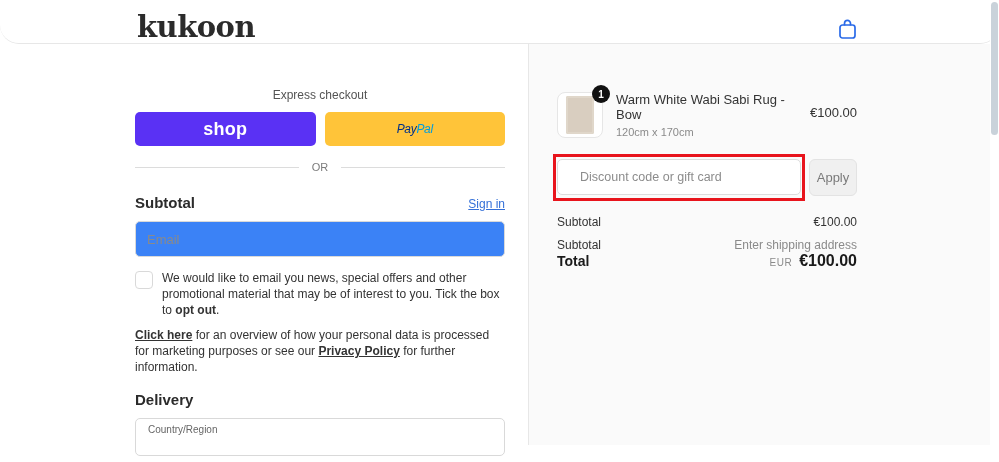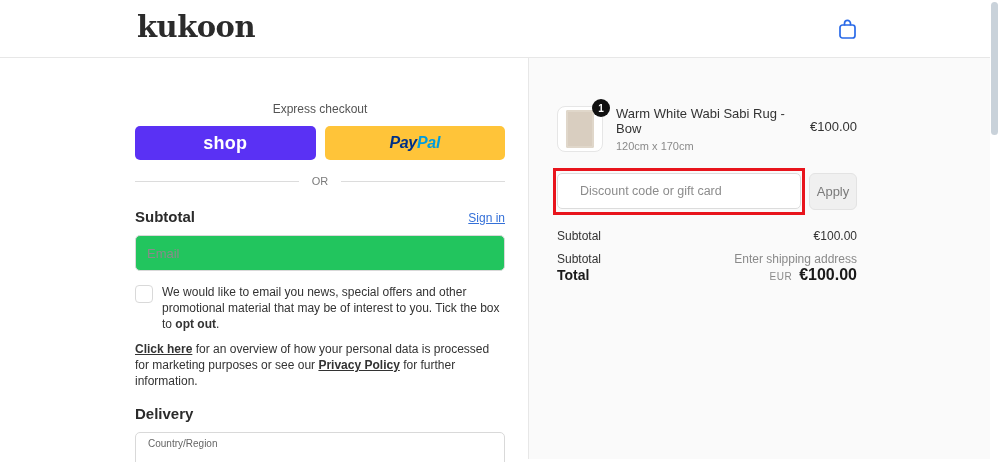--- a/index.html
+++ b/index.html
@@ -6,22 +6,22 @@
   html,body { width:999px; height:462px; }
   body {
     font-family:"Liberation Sans", sans-serif;
     color:#333;
     background:#fff;
     position:relative;
     overflow:hidden;
   }
   
   .header {
-    height:58px; background:#fff; border-bottom:1px solid #e7e7e7;
-    position:relative; z-index:2;
+    height:44px; background:#fff; border-bottom:1px solid #e7e7e7;
+    position:relative; z-index:2;border-radius:19px;
   }
   .logo {
     position:absolute; left:137px; top:10px;
     font-family:"DejaVu Serif", serif;
     font-size:29px; font-weight:700; color:#2b2b2b; letter-spacing:-0.5px;
   }
   .cart-btn {
     position:absolute; left:834px; top:18px; width:26px; height:26px;
     background:none; border:none; cursor:pointer; padding:0;
   }
@@ -37,21 +37,21 @@
     font-size:12px; color:#545454;
   }
   .express-buttons { display:flex; gap:9px; margin-top:10px; }
   .pay-btn {
     flex:1; height:34px; border:none; border-radius:5px; cursor:pointer;
     display:flex; align-items:center; justify-content:center;
   }
   .shop-btn { background:#5a31f4; }
   .shop-word { color:#fff; font-size:18px; font-weight:700; letter-spacing:0.2px; }
   .paypal-btn { background:#ffc439; }
-  .pp-word { font-style:italic; font-weight:700; font-size:16px; letter-spacing:-0.3px;text-align:right; }
+  .pp-word { font-style:italic; font-weight:400; font-size:12px; letter-spacing:-0.3px;text-align:right; }
   .pp-pay { color:#003087; }
   .pp-pal { color:#009cde; }
 
   .or-divider {
     display:flex; align-items:center; gap:13px; margin-top:15px;
     color:#7b7b7b; font-size:11px;
   }
   .or-divider:before, .or-divider:after {
     content:""; flex:1; height:1px; background:#dcdcdc;
   }
@@ -60,21 +60,21 @@
   .section-head-row {
     display:flex; align-items:baseline; justify-content:space-between;
     margin-top:21px;
   }
   h2.section-title { font-size:15px; font-weight:700; color:#2b2b2b; }
   .signin-link {
     font-size:12px; color:#3470d8; text-decoration:underline; cursor:pointer;
   }
   .text-input {
     width:100%; height:36px; margin-top:10px;
-    border:1px solid #d9d9d9; border-radius:5px; background:#22c55e;
+    border:1px solid #d9d9d9; border-radius:5px; background:#3b82f6;
     padding:0 11px; font-size:13px; color:#333;
     font-family:"Liberation Sans", sans-serif;
   }
   .text-input::placeholder { color:#8a8a8a; }
 
   .optout-row { display:flex; gap:9px; margin-top:13px; }
   .checkbox {
     width:18px; height:18px; flex:0 0 18px; margin-top:1px;
     border:1px solid #d9d9d9; border-radius:4px; background:#fff; cursor:pointer;
   }

